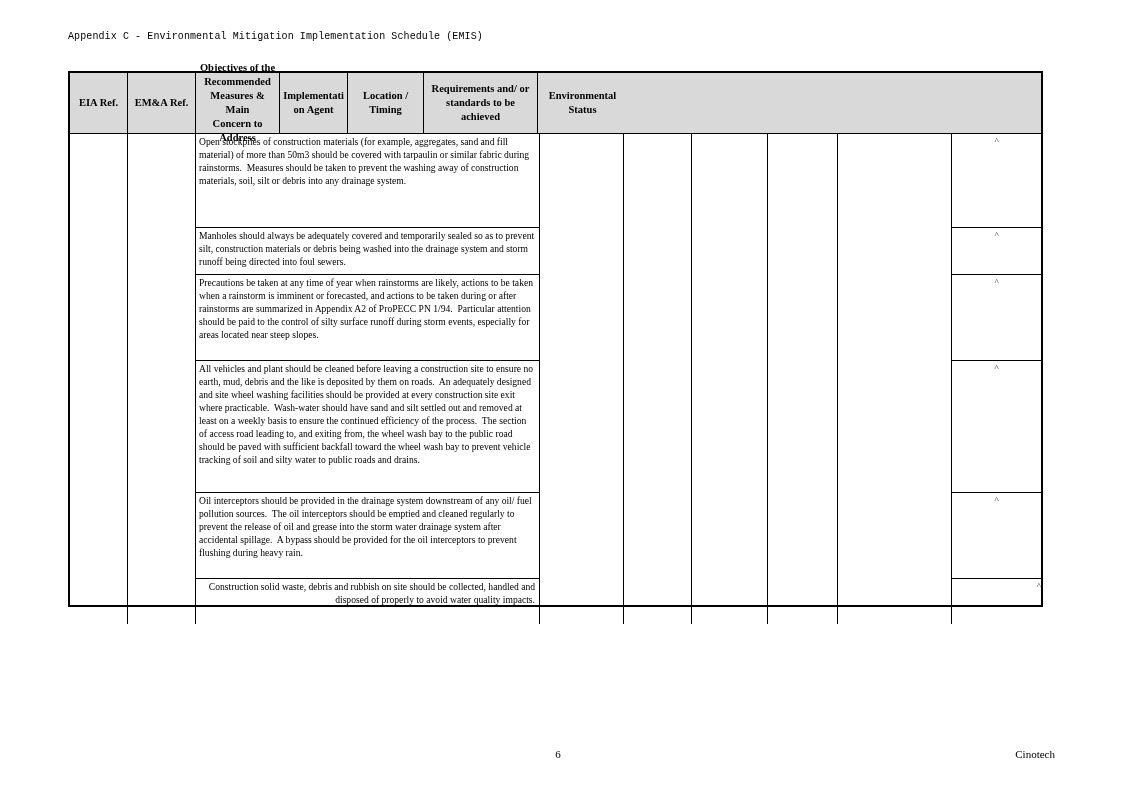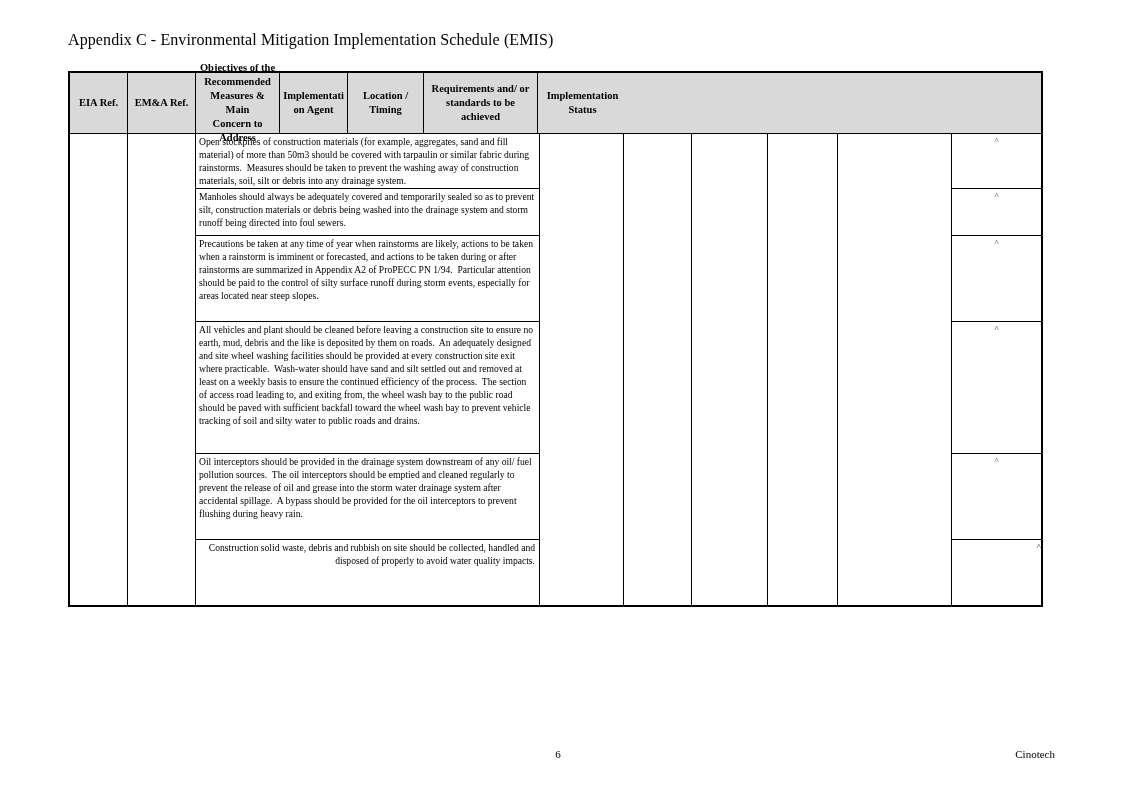--- a/index.html
+++ b/index.html
@@ -8,23 +8,24 @@
     position: relative;
     width: 1122px; height: 793px;
     background: #ffffff;
     font-family: "Liberation Serif", "DejaVu Serif", serif;
     color: #000;
     overflow: hidden;
   }
   .doc-title {
     position: absolute;
     left: 68px; top: 31px;
-    font-size: 16px;
+    font-size: 10px;
     letter-spacing: 0.1px;
     white-space: nowrap;
+    font-family: Liberation Mono, monospace;
   }
   .emis-table {
     position: absolute;
     left: 68px; top: 71px;
     width: 975px; height: 536px;
     border: 2px solid #000;
     display: flex;
     flex-direction: column;
   }
   .thead {
@@ -64,21 +65,21 @@
   .w-agent { width: 68px; }
   .w-loc   { width: 76px; }
   .w-stage { width: 70px; }
   .w-req   { width: 114px; }
   .w-stat  { width: 89px; }
   .cell-row {
     border-bottom: 1px solid #000;
     overflow: hidden;
   }
   .cell-row:last-child { border-bottom: none; text-align: right; }
-  .h-r1 { height: 55px; }
+  .h-r1 { height: 94px; }
   .h-r2 { height: 47px; }
   .h-r3 { height: 86px; }
   .h-r4 { height: 132px; }
   .h-r5 { height: 86px; }
   .h-r6 { height: 45px; }
   .measure-cell {
     font-size: 9.6px;
     line-height: 13px;
     padding: 1px 4px 0 3px;
     white-space: pre-wrap;
@@ -117,21 +118,21 @@
 Measures &amp; Main
 Concern to
 Address</div>
     <div class="th w-agent">Implementati
 on Agent</div>
     <div class="th w-loc">Location /
 Timing</div>
     <div class="th w-req">Requirements and/ or
 standards to be
 achieved</div>
-    <div class="th w-stat">Implementation
+    <div class="th w-stat">Environmental
 Status</div>
   </div>
   <div class="tbody">
     <div class="col w-eia"></div>
     <div class="col w-ema"></div>
     <div class="col w-meas">
       <div class="cell-row measure-cell h-r1">Open stockpiles of construction materials (for example, aggregates, sand and fill material) of more than 50m3 should be covered with tarpaulin or similar fabric during rainstorms.  Measures should be taken to prevent the washing away of construction materials, soil, silt or debris into any drainage system.</div>
       <div class="cell-row measure-cell h-r2">Manholes should always be adequately covered and temporarily sealed so as to prevent silt, construction materials or debris being washed into the drainage system and storm runoff being directed into foul sewers.</div>
       <div class="cell-row measure-cell h-r3">Precautions be taken at any time of year when rainstorms are likely, actions to be taken when a rainstorm is imminent or forecasted, and actions to be taken during or after rainstorms are summarized in Appendix A2 of ProPECC PN 1/94.  Particular attention should be paid to the control of silty surface runoff during storm events, especially for areas located near steep slopes.</div>
       <div class="cell-row measure-cell h-r4">All vehicles and plant should be cleaned before leaving a construction site to ensure no earth, mud, debris and the like is deposited by them on roads.  An adequately designed and site wheel washing facilities should be provided at every construction site exit where practicable.  Wash-water should have sand and silt settled out and removed at least on a weekly basis to ensure the continued efficiency of the process.  The section of access road leading to, and exiting from, the wheel wash bay to the public road should be paved with sufficient backfall toward the wheel wash bay to prevent vehicle tracking of soil and silty water to public roads and drains.</div>

